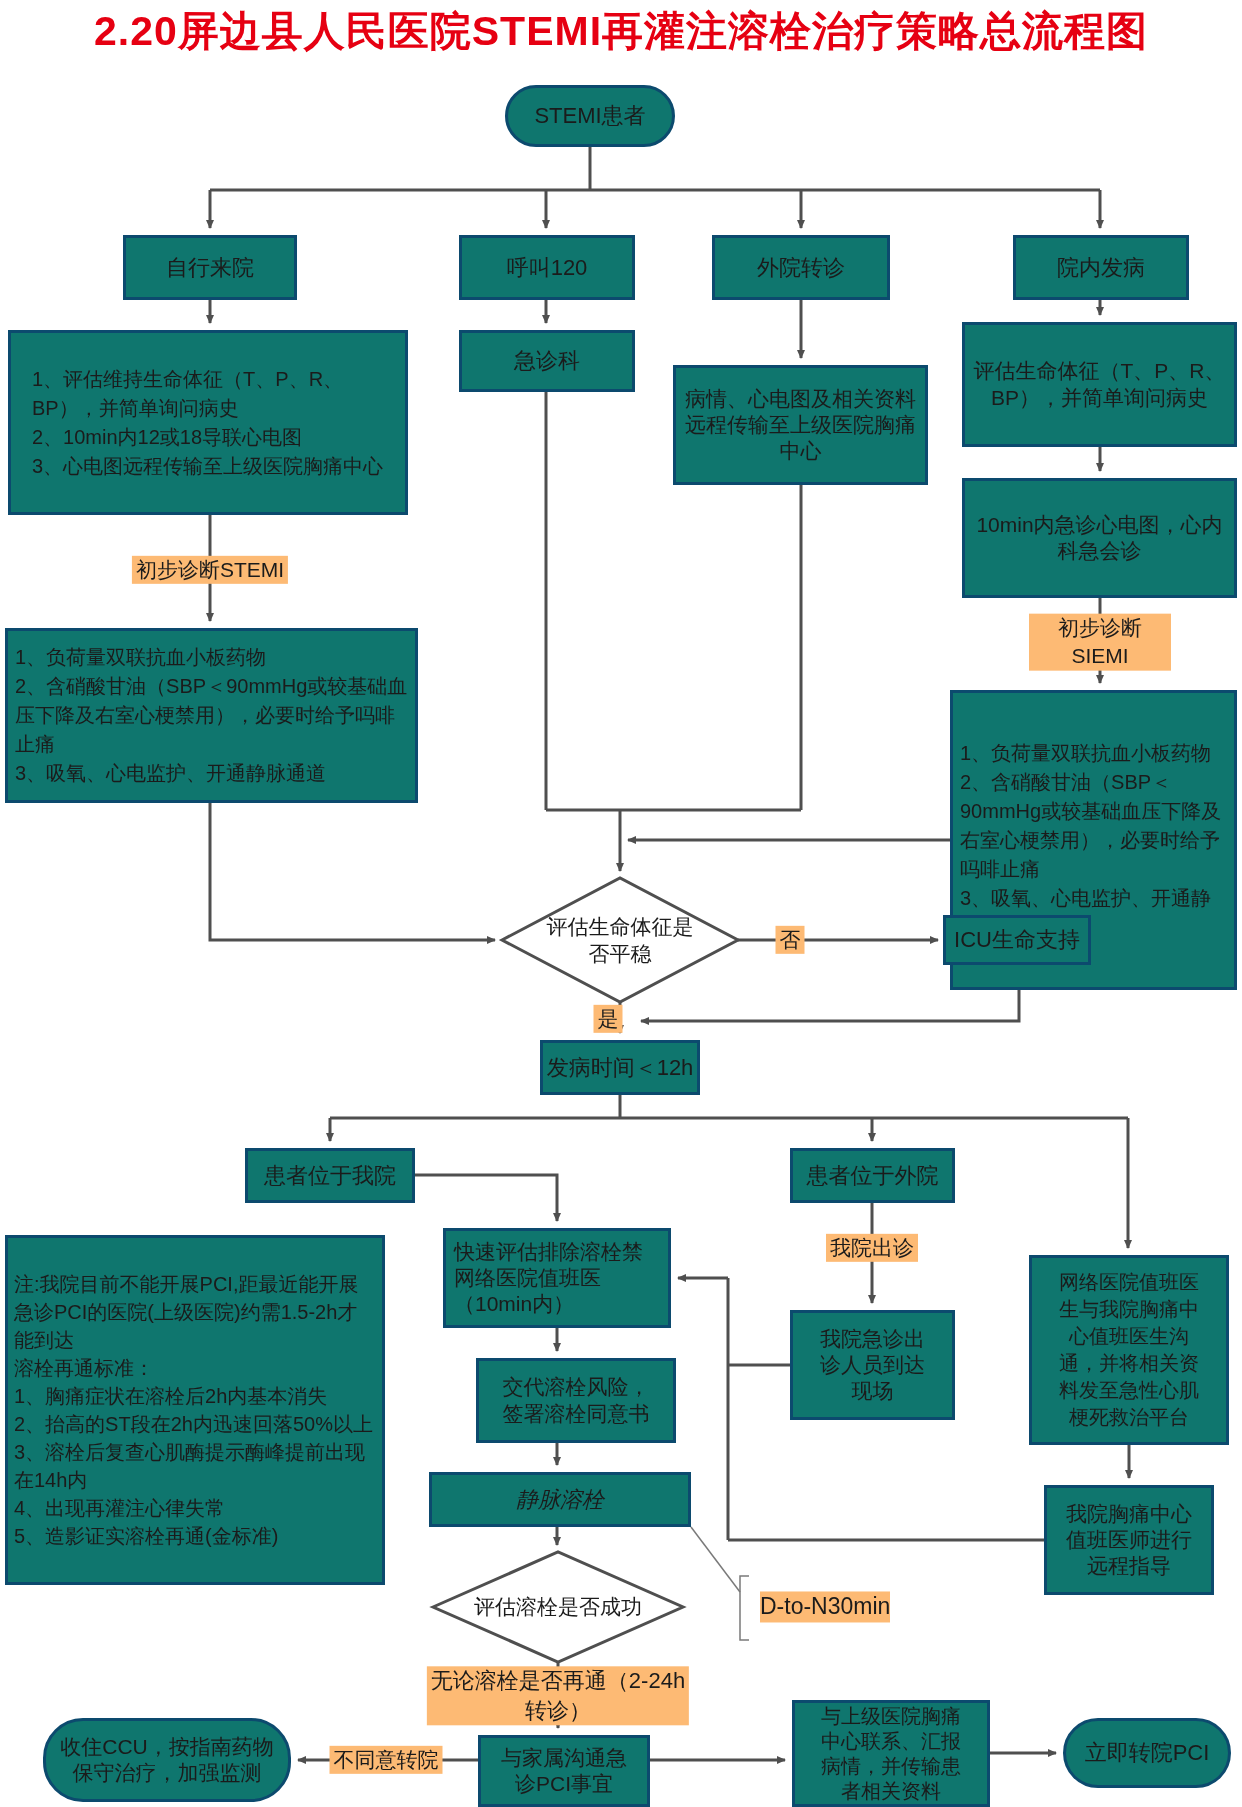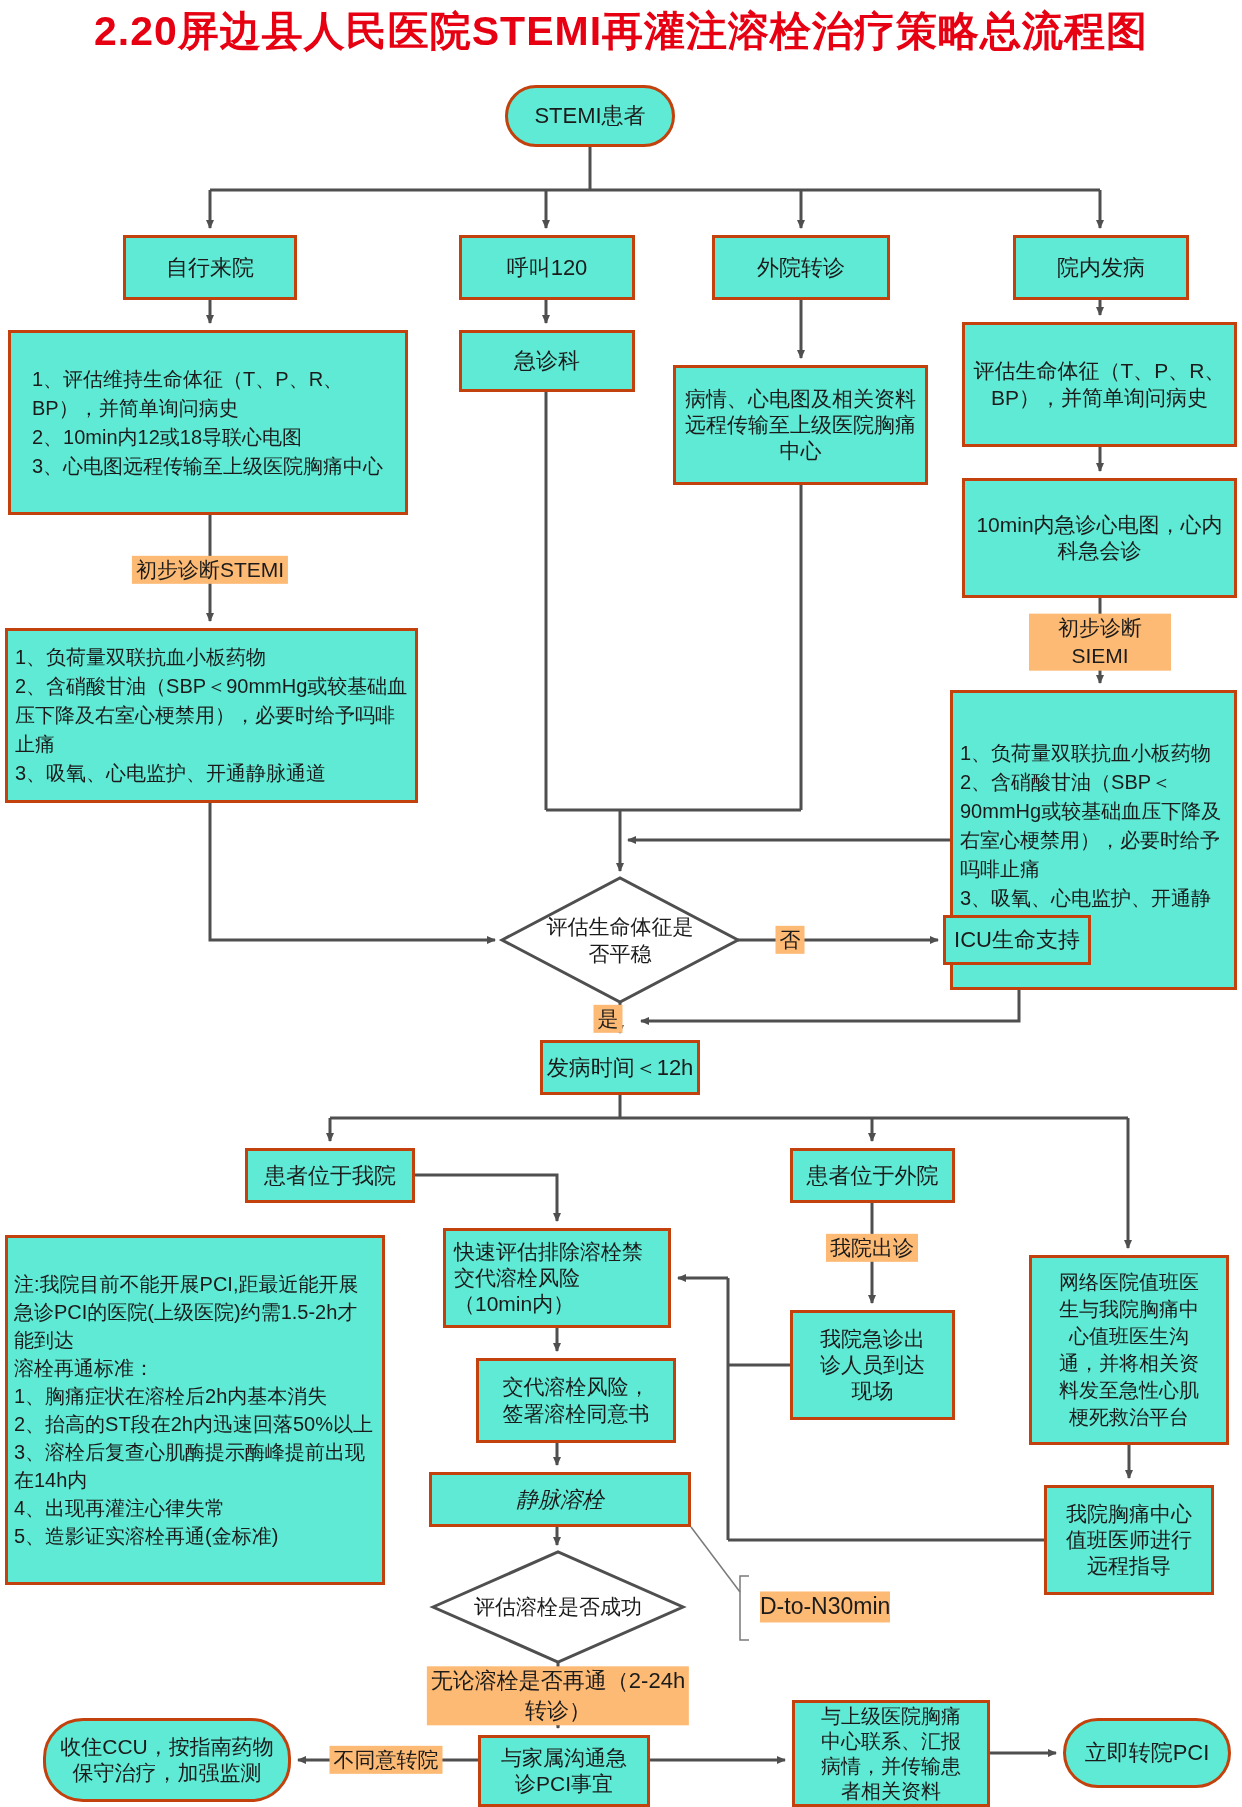--- a/index.html
+++ b/index.html
@@ -1,20 +1,20 @@
 <!DOCTYPE html>
 <html><head>
 <meta charset="utf-8">
 <style>
   html,body{margin:0;padding:0;background:#fff;}
   body{width:1242px;height:1807px;position:relative;overflow:hidden;
        font-family:"Liberation Sans","DejaVu Sans",sans-serif;color:#1b1b1b;}
   #canvas{position:absolute;left:0;top:0;width:1242px;height:1807px;}
   #connectors{position:absolute;left:0;top:0;z-index:0;}
-  .node{position:absolute;z-index:1;background:#5eead4;border:3px solid #c2410c;
+  .node{position:absolute;z-index:1;background:#0f766e;border:3px solid #0c4a6e;
         box-sizing:border-box;display:flex;align-items:center;justify-content:center;
         text-align:center;font-size:22px;line-height:1.25;white-space:pre-line;}
   .tbox{justify-content:flex-start;align-items:center;text-align:left;
         font-size:20px;line-height:29px;padding:4px 7px;}
   .stadium{border-radius:40px;padding:0 10px;}
   .dtext{position:absolute;z-index:2;display:flex;align-items:center;justify-content:center;
          text-align:center;font-size:21px;line-height:1.3;white-space:pre-line;}
   .elabel{position:absolute;z-index:2;background:#fdba74;padding:0 4px;font-size:21px;
           white-space:pre-line;text-align:center;line-height:1.35;transform:translate(-50%,-50%);}
   #page-title{position:absolute;left:0;top:4px;width:1242px;text-align:center;z-index:2;
@@ -158,21 +158,21 @@
 2、含硝酸甘油（SBP＜90mmHg或较基础血压下降及右室心梗禁用），必要时给予吗啡止痛
 3、吸氧、心电监护、开通静脉通道</div>
   <div id="n-medsR" class="node tbox">1、负荷量双联抗血小板药物
 2、含硝酸甘油（SBP＜90mmHg或较基础血压下降及右室心梗禁用），必要时给予吗啡止痛
 3、吸氧、心电监护、开通静脉通道</div>
   <div id="n-icu" class="node">ICU生命支持</div>
   <div id="n-onset" class="node">发病时间＜12h</div>
   <div id="n-ourh" class="node">患者位于我院</div>
   <div id="n-othh" class="node">患者位于外院</div>
   <div id="n-rapid" class="node">快速评估排除溶栓禁
-交代溶栓风险
+网络医院值班医
 （10min内）</div>
   <div id="n-consent" class="node">交代溶栓风险，
 签署溶栓同意书</div>
   <div id="n-lysis" class="node">静脉溶栓</div>
   <div id="n-team" class="node">我院急诊出
 诊人员到达
 现场</div>
   <div id="n-network" class="node">网络医院值班医
 生与我院胸痛中
 心值班医生沟

